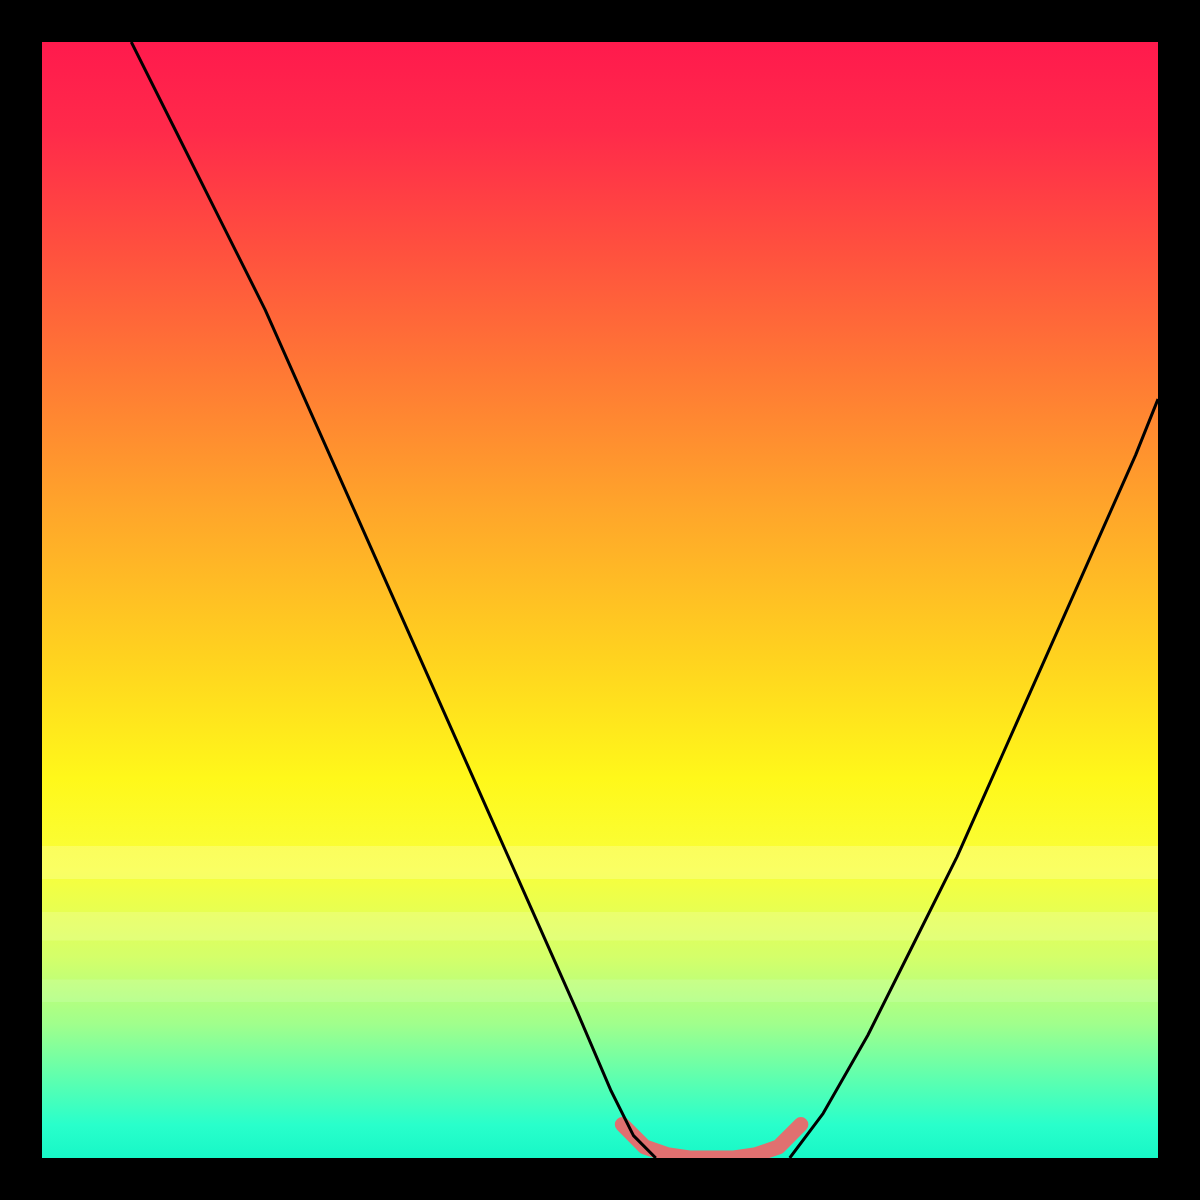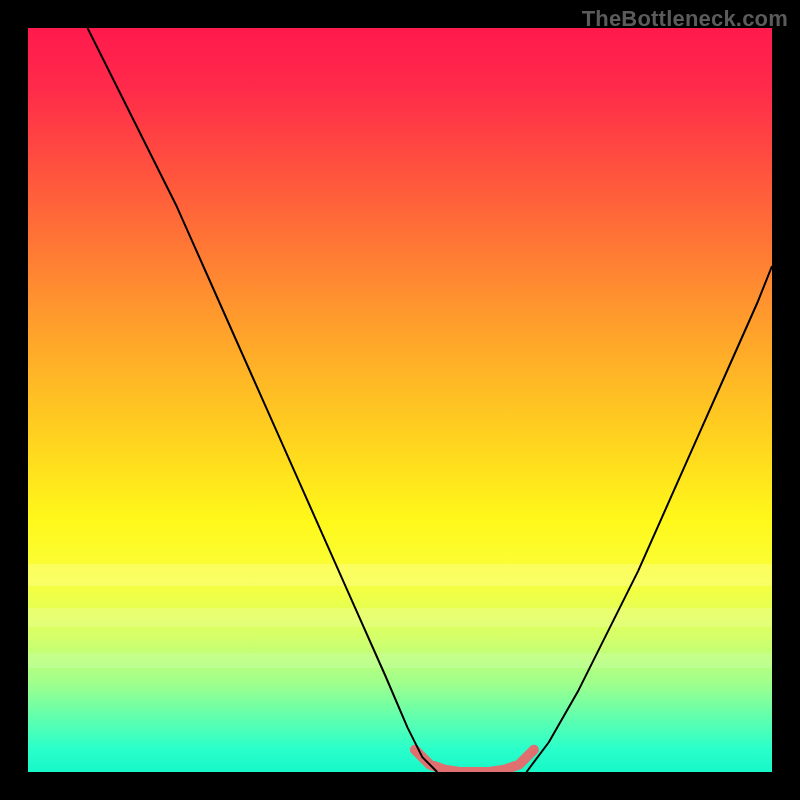--- a/index.html
+++ b/index.html
@@ -76,21 +76,20 @@
     width: 100%;
     height: 100%;
     overflow: visible;
   }
 </style>
 </head>
 <body>
 
 <div class="frame">
 
-  <div class="watermark">TheBottleneck.com</div>
 
   <div class="plot-area">
     <div class="gradient"></div>
     <div class="haze h1"></div>
     <div class="haze h2"></div>
     <div class="haze h3"></div>
 
     <svg class="curve-layer" viewBox="0 0 744 744" preserveAspectRatio="none">
       <g>
         <path fill="none" d="M386.88 721.68 L401.76 736.56 L416.64 741.77 L431.52 744.00 L446.40 744.00 L461.28 744.00 L476.16 741.77 L491.04 736.56 L505.92 721.68" stroke="#e07070" stroke-width="10" stroke-linecap="round" stroke-linejoin="round"></path>

